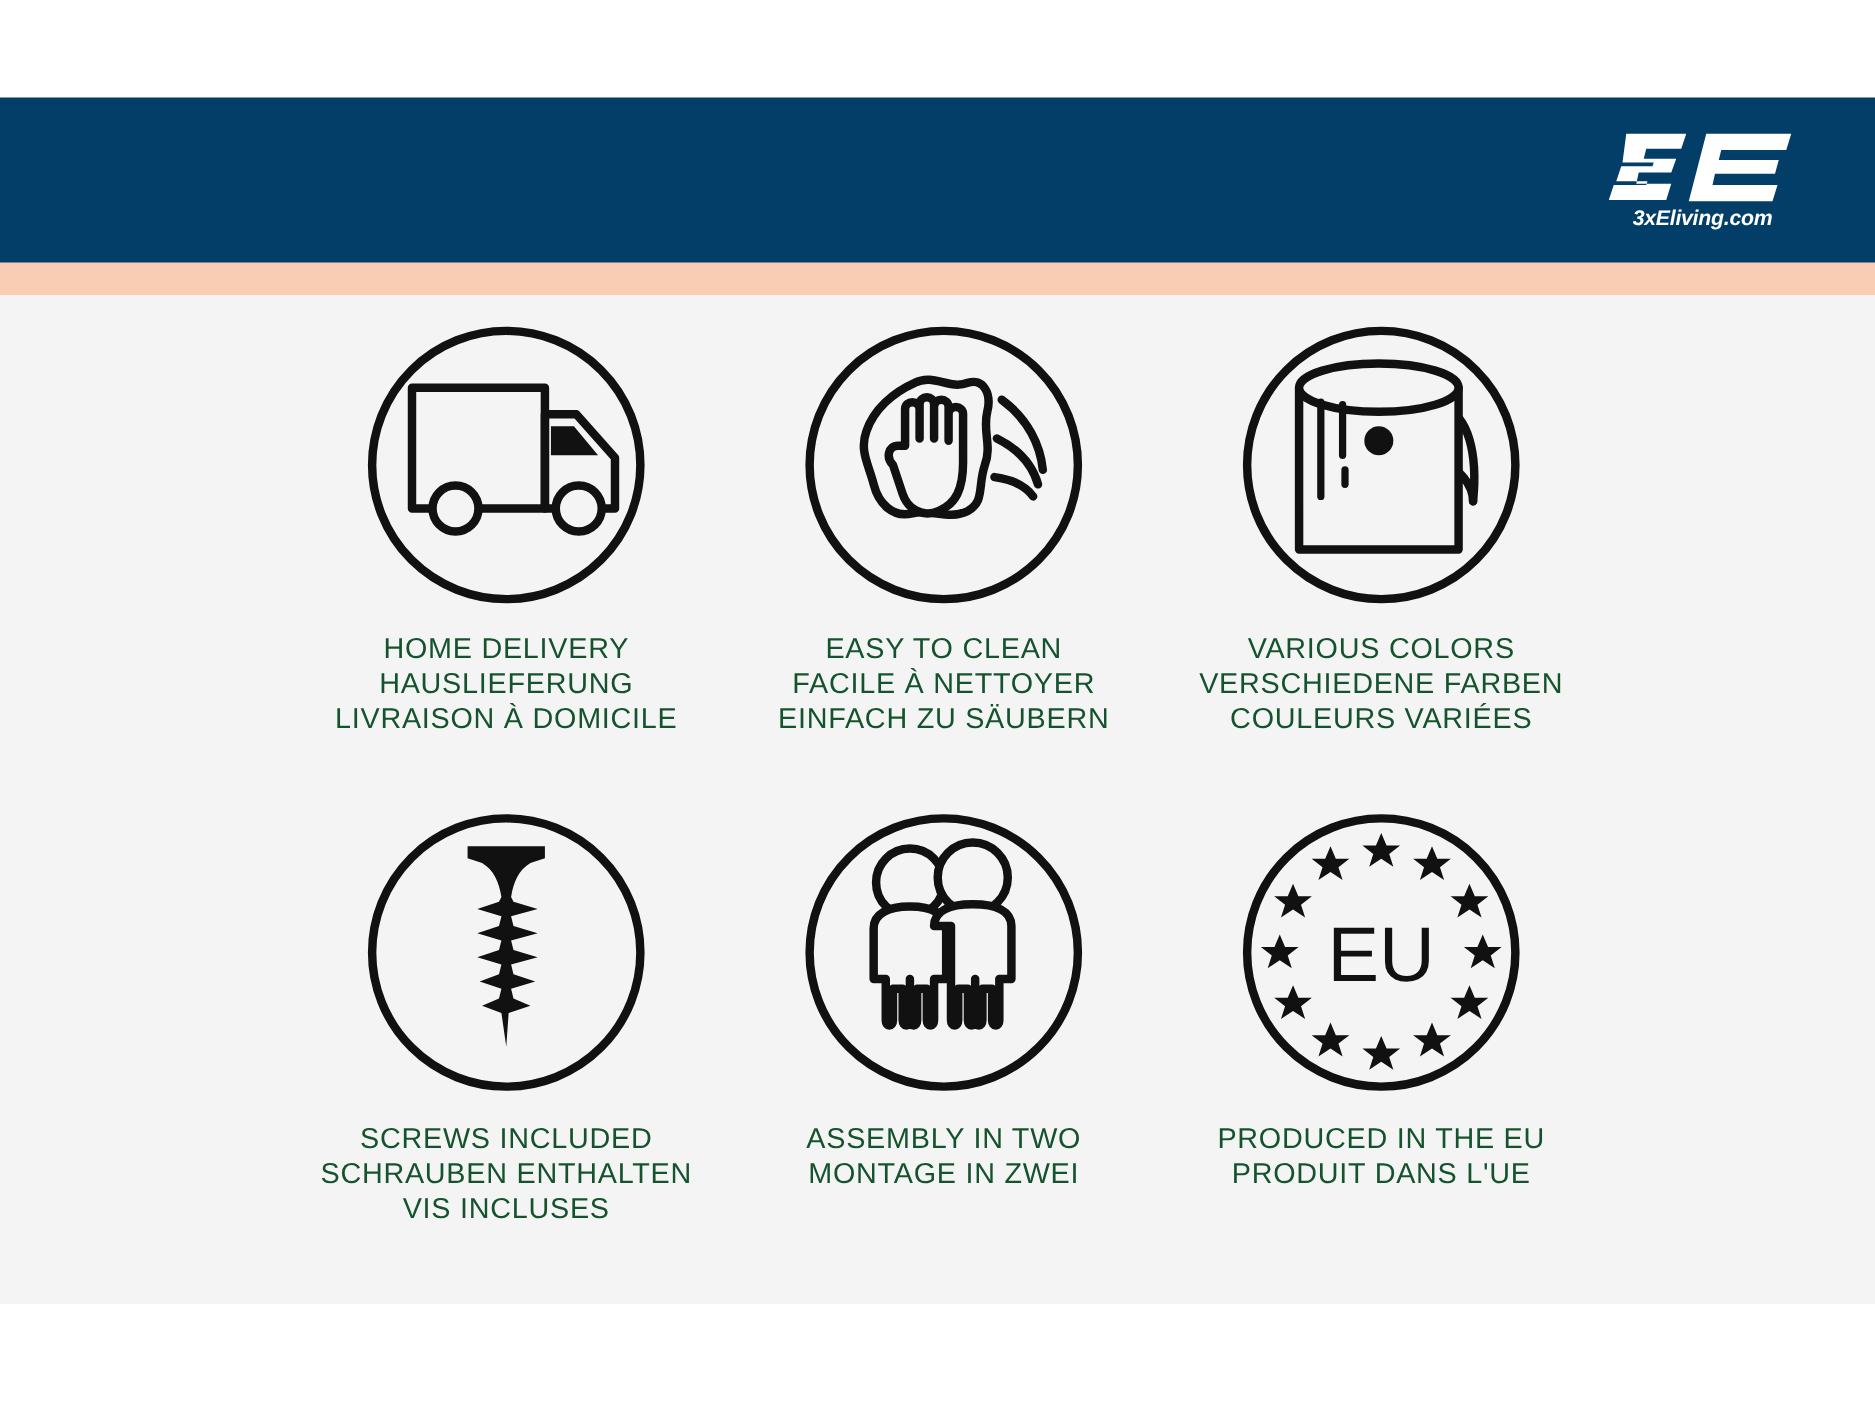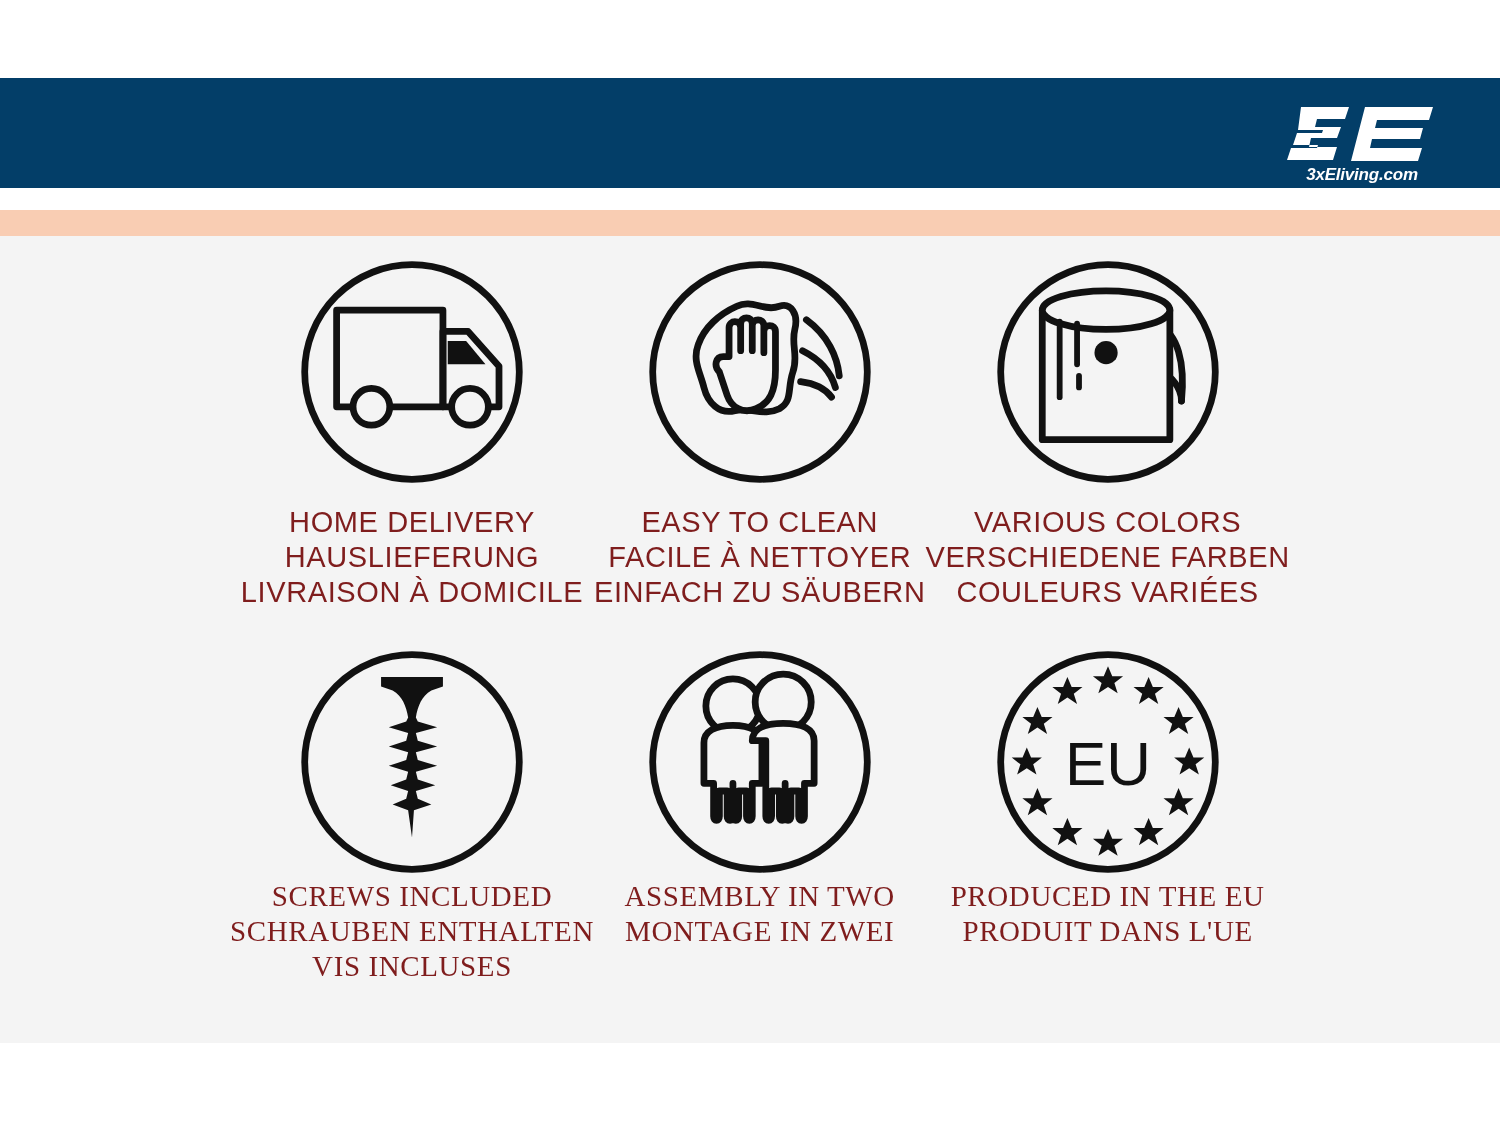--- a/index.html
+++ b/index.html
@@ -9,21 +9,21 @@
     font-family:"Liberation Sans", sans-serif;
     overflow:hidden;
   }
   .banner {
     position:relative;
     width:1500px; height:1125px;
     background:#ffffff;
   }
   .header-band {
     position:absolute; left:0; top:78px;
-    width:1500px; height:110px;
+    width:1500px; height:157px;
     background:#033e68;
   }
   .logo-block {
     position:absolute; right:48px; top:16px;
     width:180px; height:98px;
     display:flex; flex-direction:column;
     align-items:center; justify-content:center;
   }
   .logo-mark { width:150px; height:62px; display:block; }
   .logo-domain {
@@ -62,30 +62,30 @@
     align-items:center;
   }
   .icon-circle {
     width:232px; height:232px;
     display:flex; align-items:flex-start; justify-content:center;
   }
   .icon-circle svg { width:232px; height:232px; display:block; }
   .labels {
     margin-top:17px;
     text-align:center;
-    color:#7f1d1d;
-    font-size:29px;
+    color:#14532d;
+    font-size:23px;
     line-height:1.21;
     letter-spacing:0.6px;
     font-weight:300;
     font-family:"Liberation Sans", sans-serif;
     white-space:nowrap;
   }
   .labels div { display:block; }
-  .row2 .labels { margin-top:1px;font-family:Liberation Serif, serif; }
+  .row2 .labels { margin-top:19px; }
 </style>
 </head>
 <body>
 
 <div class="banner">
 
   <div class="header-band">
     <div class="logo-block">
       <svg class="logo-mark" viewBox="0 0 150 62">
         <g fill="#ffffff">

